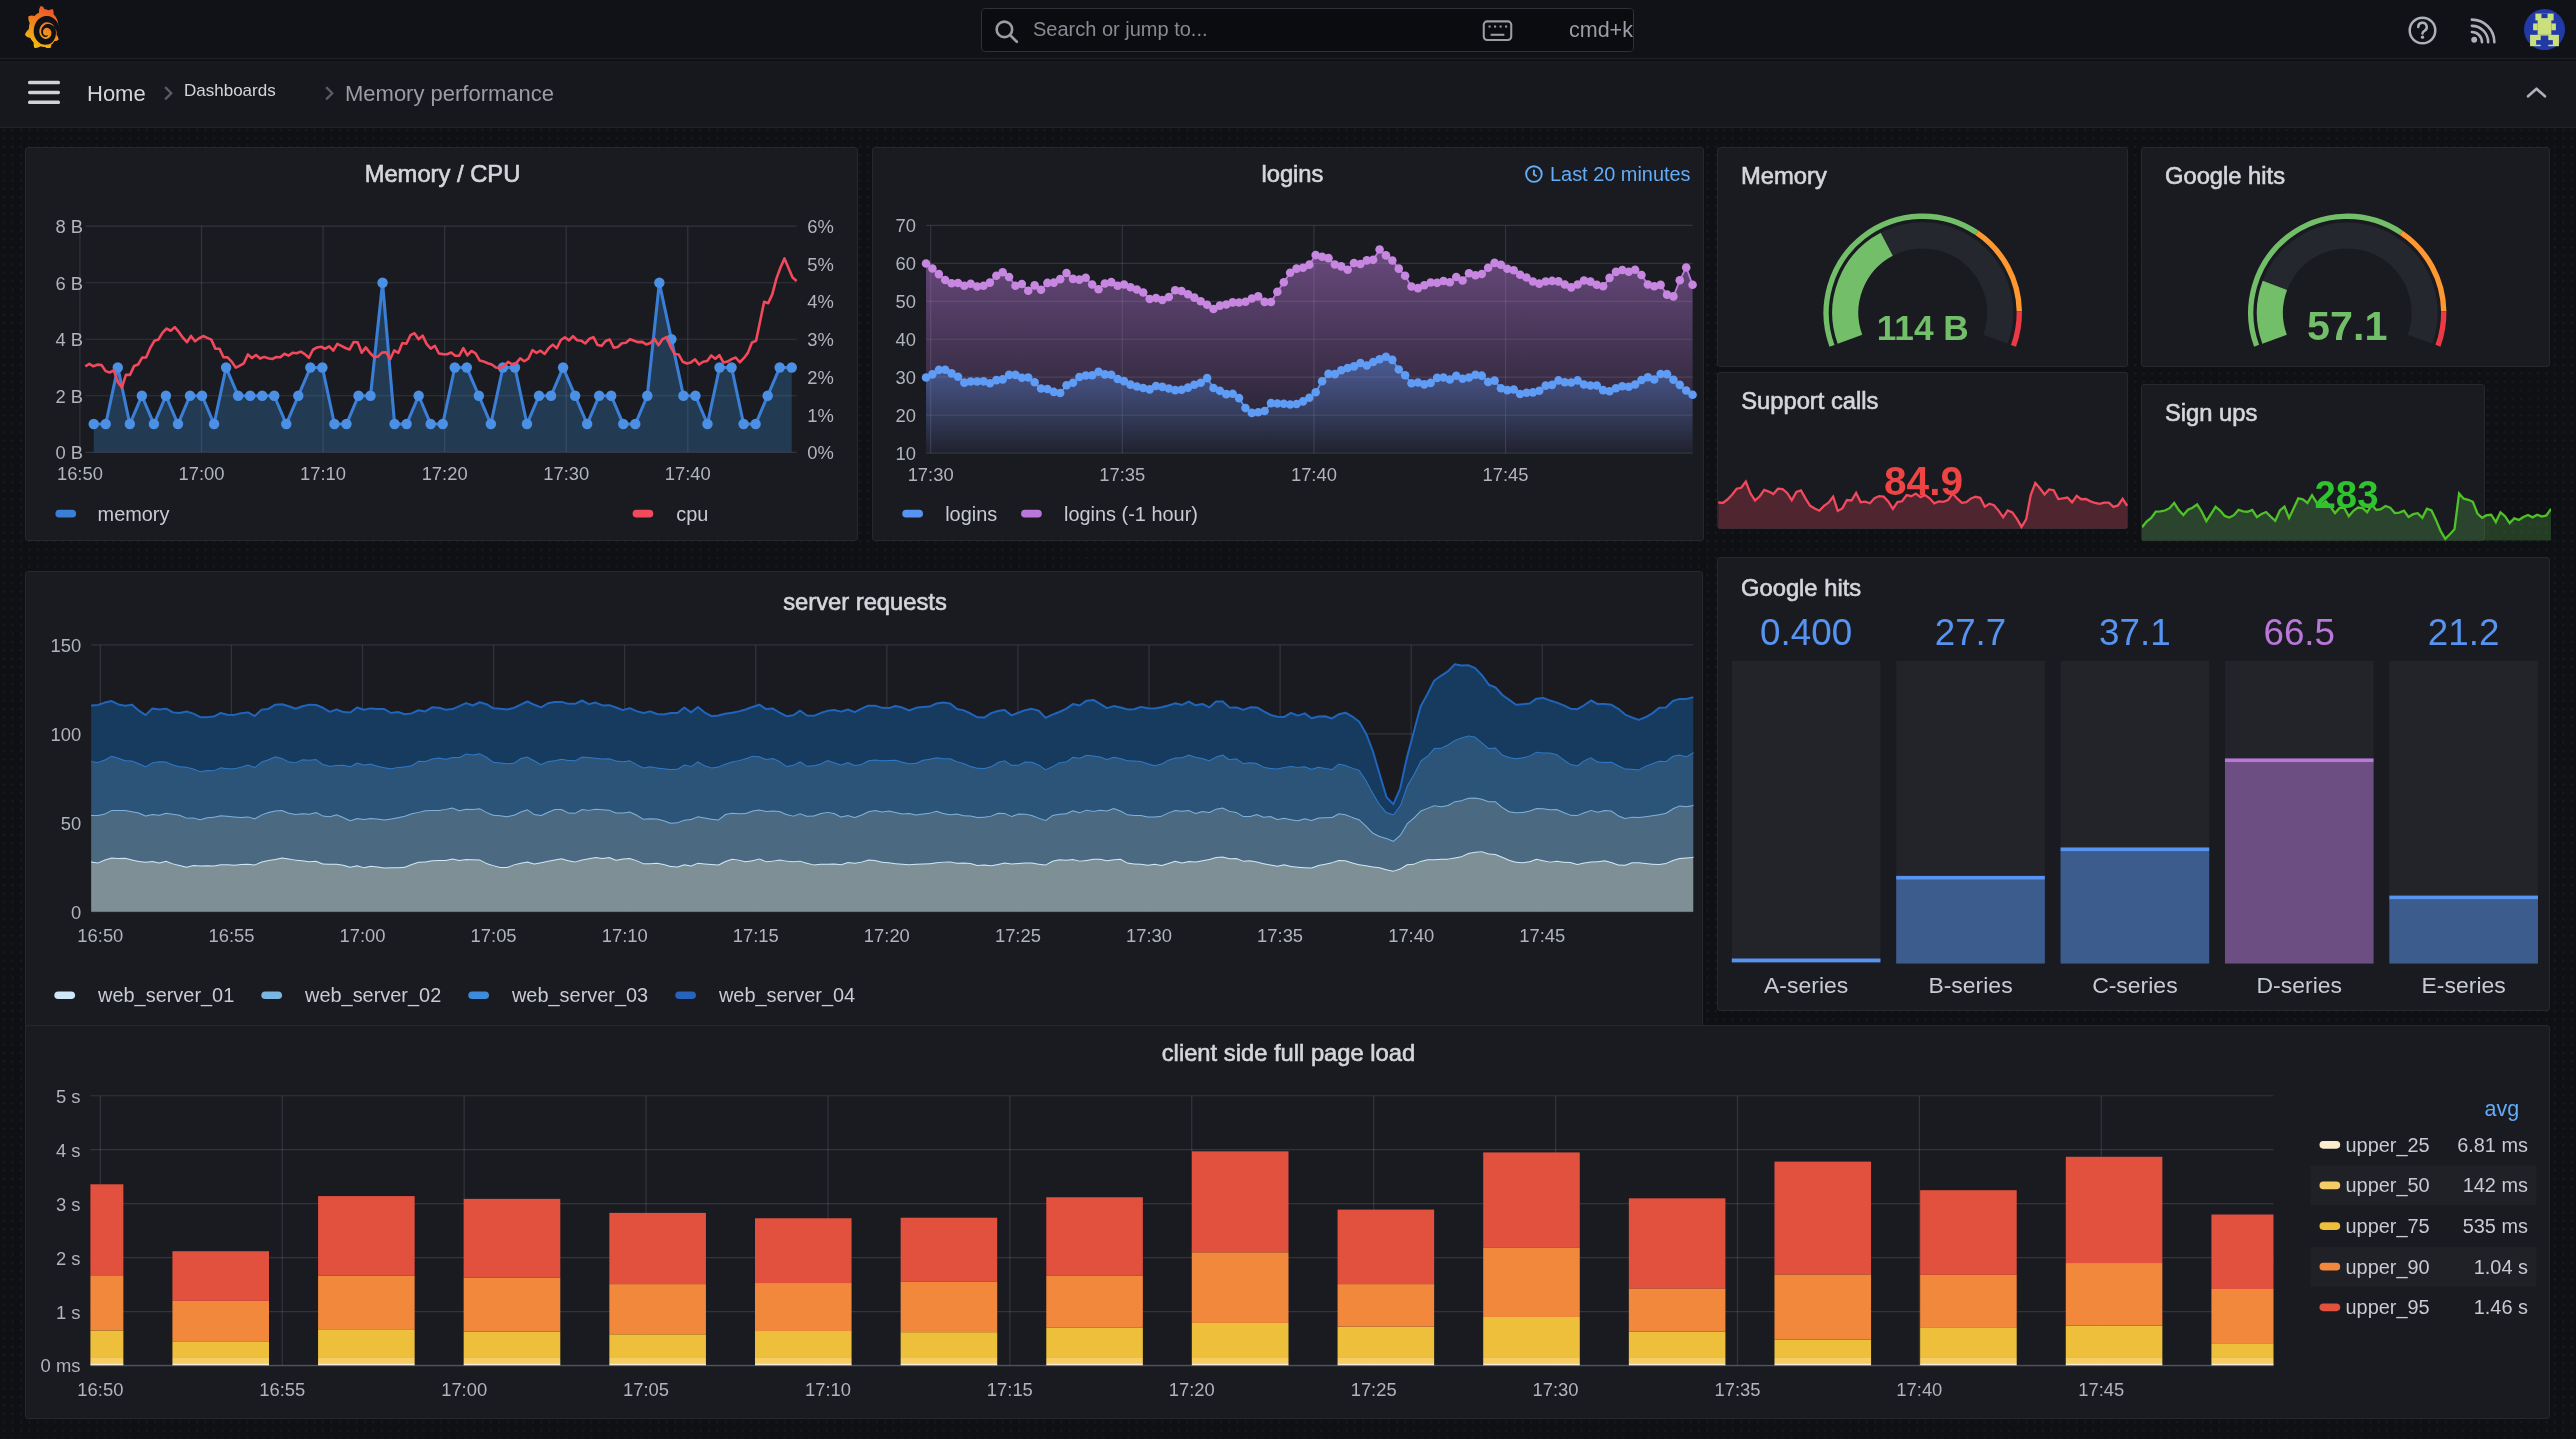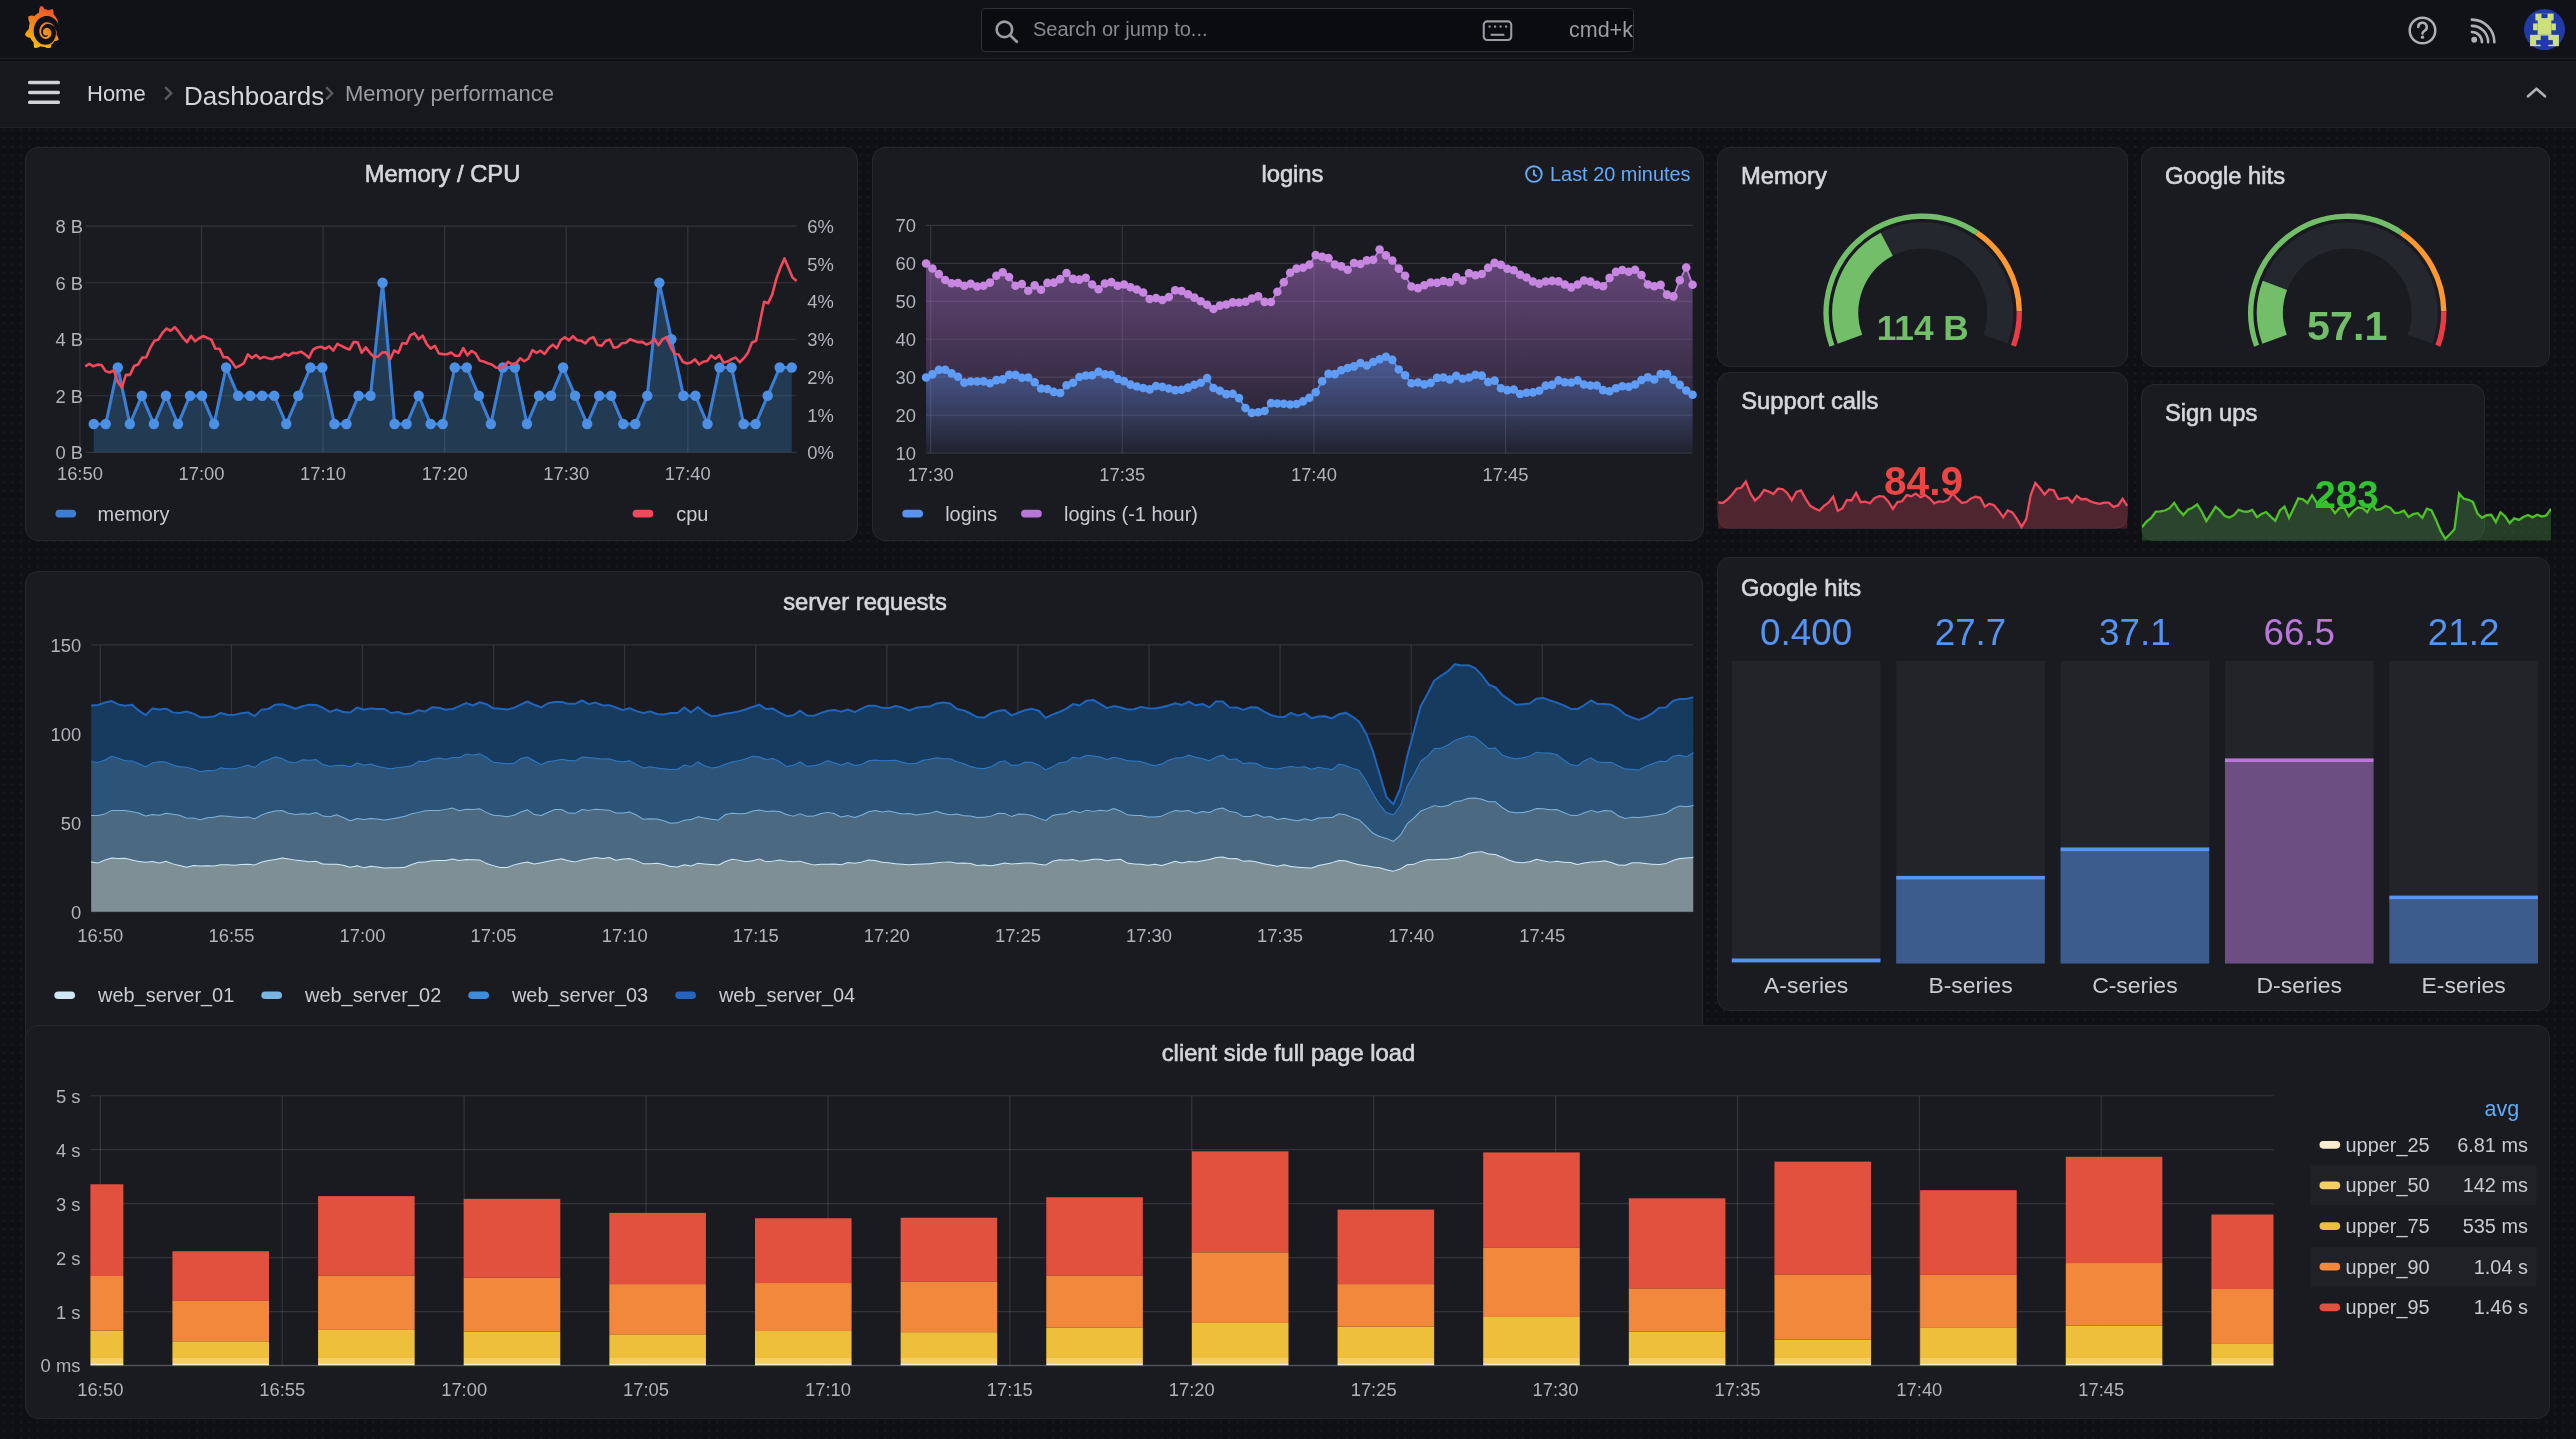--- a/index.html
+++ b/index.html
@@ -1,21 +1,21 @@
 <!DOCTYPE html>
 <html style="font-size:12.3px"><head><meta charset="utf-8"><title>Website performance</title>
 <style>
 * { margin:0; padding:0; box-sizing:border-box; }
 html,body { width:2576px; height:1440px; background:#0f1014; overflow:hidden;
   font-family:"Liberation Sans", sans-serif; }
 #root { position:relative; width:2576px; height:1440px;
   background-image: radial-gradient(circle, rgba(204,204,220,0.055) 1.2px, transparent 1.2px);
   background-size: 8.4px 8.4px; }
 .panel { position:absolute; background:#191b21; border:1.5px solid #26282e;
-  border-radius:13px;padding-left:20px; }
+  border-radius:3px;padding-left:20px; }
 .psvg { position:absolute; left:0; top:0; }
 </style></head><body>
 <div id="root">
 
 <div style="position:absolute;left:0;top:0;width:2576px;height:59px;background:#111217;border-bottom:1.5px solid #202227;"></div>
 
 <svg class="psvg" style="left:25px;top:6.1px" width="36" height="42" viewBox="0 0 54 56" preserveAspectRatio="none">
 <defs>
         <linearGradient id="glog" x1="0" y1="1" x2="0.4" y2="0">
 <stop offset="0" stop-color="#f2cc0c"></stop>
@@ -71,21 +71,21 @@
 <div style="position:absolute;left:0;top:61px;width:2576px;height:67px;background:#17181d;border-bottom:1.5px solid #202227;"></div>
 <svg class="psvg" style="left:28px;top:79px" width="32" height="28" viewBox="0 0 42 36">
   <rect x="0" y="2" width="42" height="4.5" rx="2" fill="#d0d2d7"></rect>
   <rect x="0" y="15" width="42" height="4.5" rx="2" fill="#d0d2d7"></rect>
   <rect x="0" y="28" width="42" height="4.5" rx="2" fill="#d0d2d7"></rect>
 </svg>
 <div style="position:absolute;left:87px;top:81px;font-size:22px;color:#d4d5da;">Home</div>
 <svg class="psvg" style="left:159px;top:84px" width="18.4" height="18.4" viewBox="0 0 24 24">
   <path d="M8,4 L16,12 L8,20" fill="none" stroke="#5a5c64" stroke-width="3"></path>
 </svg>
-<div style="position:absolute;left:184px;top:81px;font-size:26px;color:#d4d5da;text-align:center;">Dashboards</div>
+<div style="position:absolute;left:184px;top:81px;font-size:17px;color:#d4d5da;text-align:center;">Dashboards</div>
 <svg class="psvg" style="left:320px;top:84px" width="18.4" height="18.4" viewBox="0 0 24 24">
   <path d="M8,4 L16,12 L8,20" fill="none" stroke="#5a5c64" stroke-width="3"></path>
 </svg>
 <div style="position:absolute;left:345px;top:81px;font-size:22px;color:#9b9da5;">Memory performance</div>
 <svg class="psvg" style="left:2525px;top:84px" width="23" height="17" viewBox="0 0 30 22">
   <path d="M4,16 L15,6 L26,16" fill="none" stroke="#aeb1b8" stroke-width="3.4" stroke-linecap="round" stroke-linejoin="round"></path>
 </svg>
 <div class="panel" style="left:25px;top:147px;width:833px;height:394px">
       <svg class="psvg" width="833" height="394" viewBox="0 0 1086 514">
         <text x="543.0" y="44" text-anchor="middle" font-size="31" font-weight="500" fill="#d5d6db" stroke="#d5d6db" stroke-width="0.8">Memory / CPU</text>

